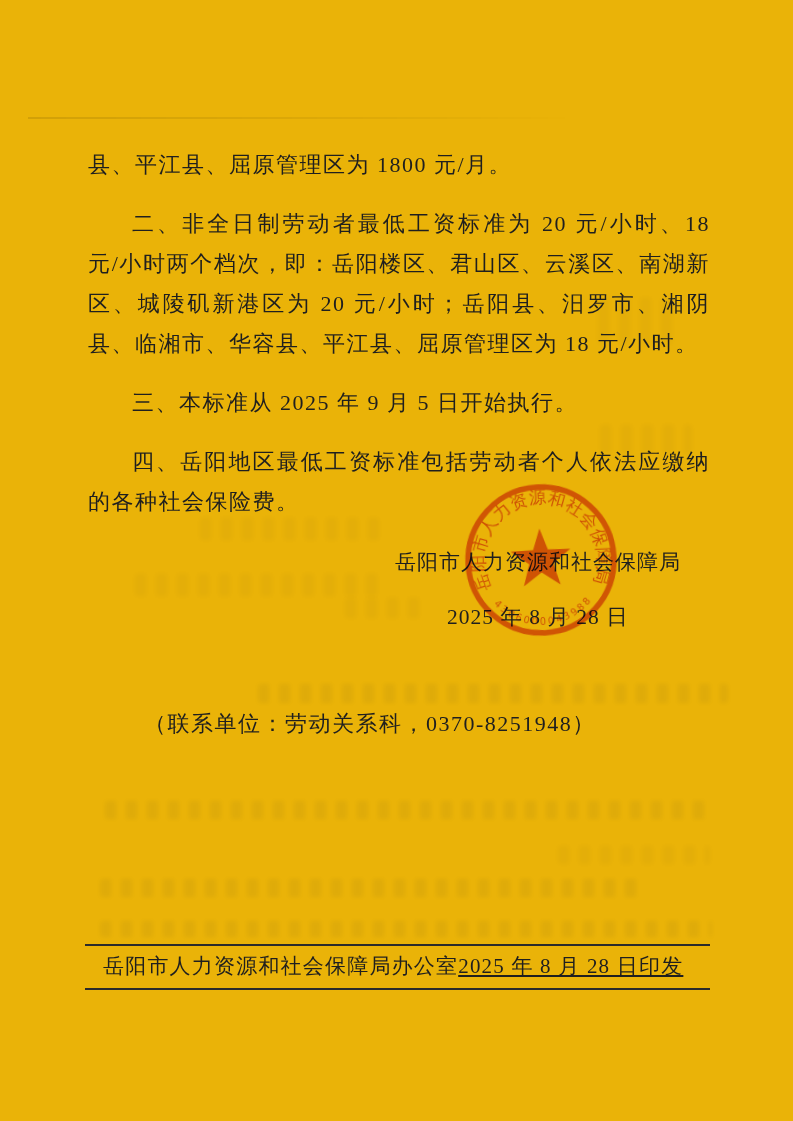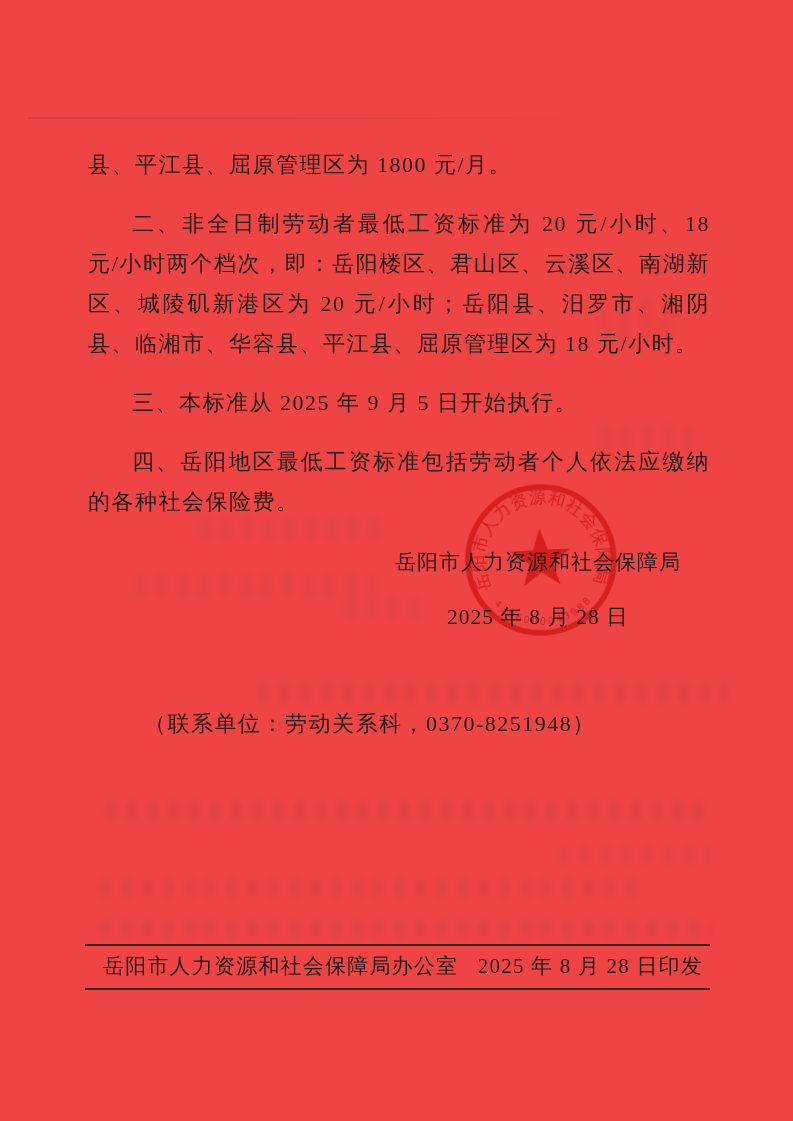--- a/index.html
+++ b/index.html
@@ -1,20 +1,20 @@
 <!DOCTYPE html>
 <html lang="zh"><head>
 <meta charset="utf-8">
 <style>
   html,body{margin:0;padding:0;background:#e9e9e9;}
   .page{
     position:relative;
     width:793px;height:1121px;
     margin:0 auto;
-    background:#ef4444;
+    background:#eab308;
     overflow:hidden;
     font-family:"Liberation Serif","DejaVu Serif",serif;
     color:#1f1f1f;
   }
   
   .body-text{
     position:absolute;
     left:88px;top:145px;width:622px;
     font-size:22px;line-height:40px;
     letter-spacing:1.5px;
@@ -48,26 +48,26 @@
   .notes div{white-space:nowrap;}
   
   .footer-rule{
     position:absolute;left:85px;width:625px;height:2px;
     background:#2b2b2b;
   }
   .footer-rule.top{top:944px;}
   .footer-rule.bottom{top:988px;}
   .footer-row{
     position:absolute;left:85px;top:947px;width:625px;height:38px;
-    display:flex;align-items:center;justify-content:space-between;
+    display:flex;align-items:center;justify-content:flex-start;
     padding:0;box-sizing:border-box;
     font-size:21px;letter-spacing:1.2px;white-space:nowrap;
   }
   .footer-row .left{margin-left:18px;}
-  .footer-row .right{margin-right:7px;}
+  .footer-row .right{margin-right:7px;text-decoration:underline;}
   
   .ghost{
     position:absolute;
     background:repeating-linear-gradient(90deg,
       rgba(40,40,40,0.10) 0 11px, rgba(0,0,0,0) 11px 21px);
     filter:blur(2.2px);
     opacity:0.55;
     border-radius:3px;
     pointer-events:none;
   }

